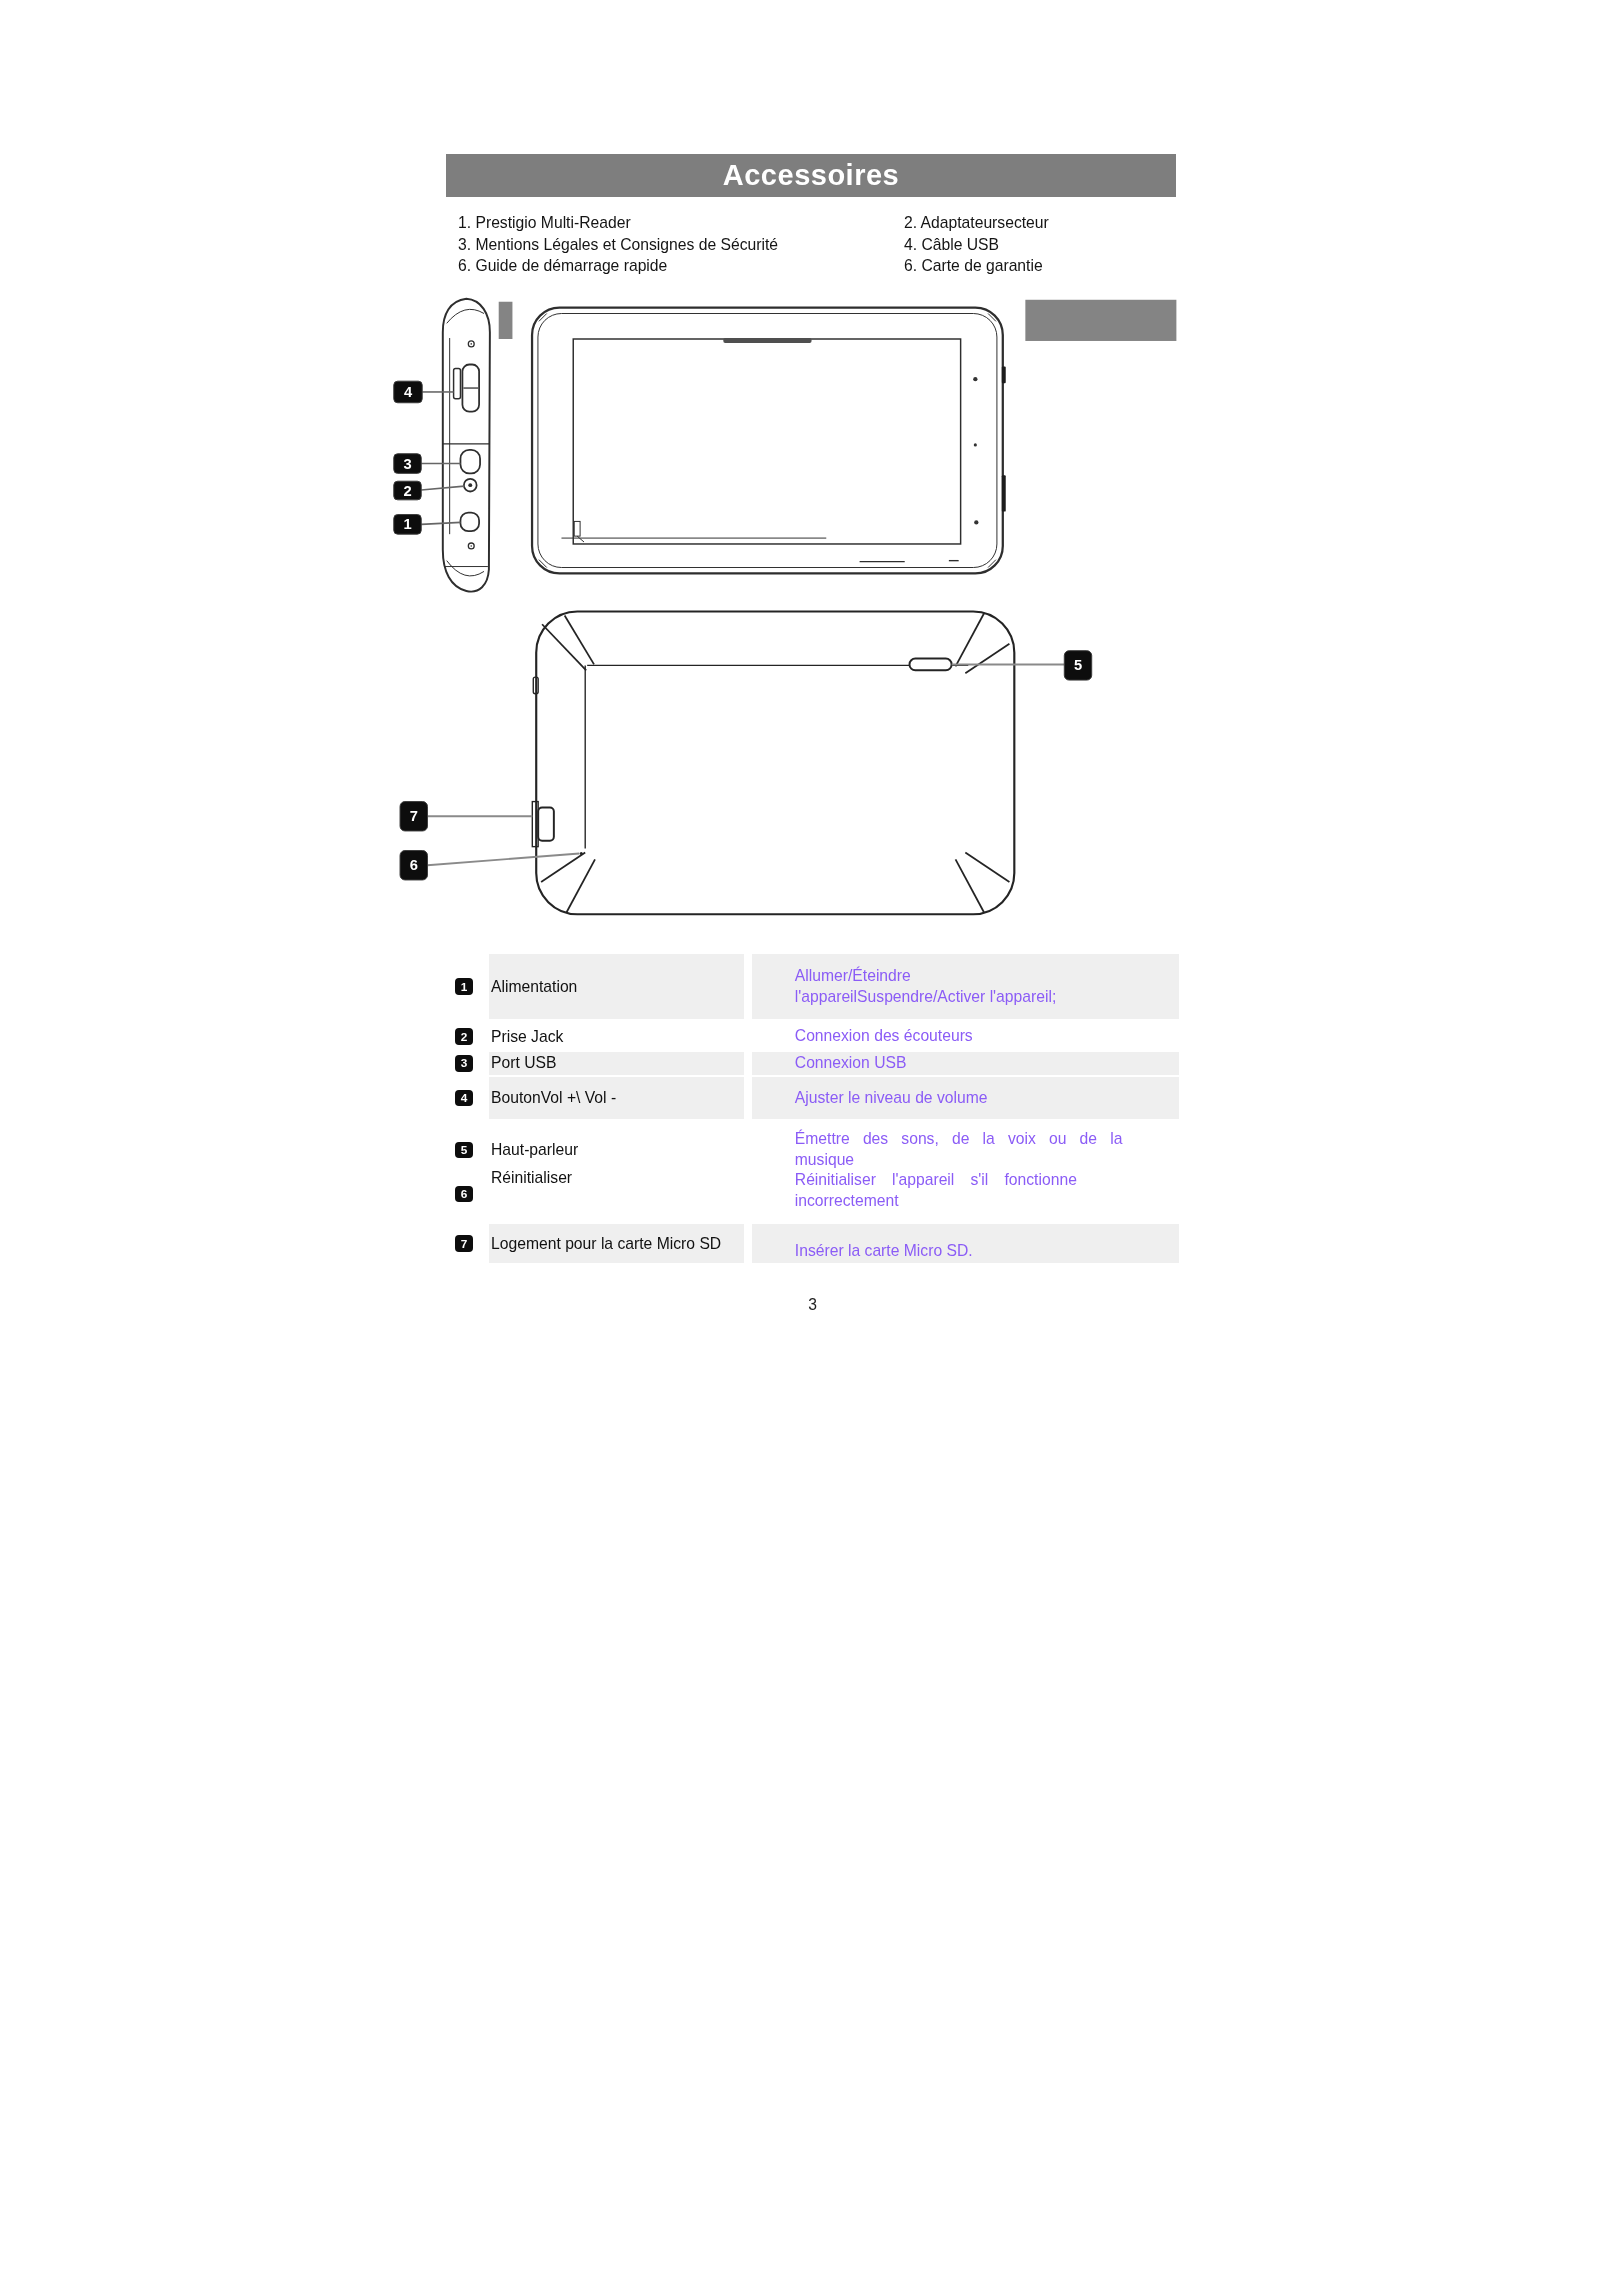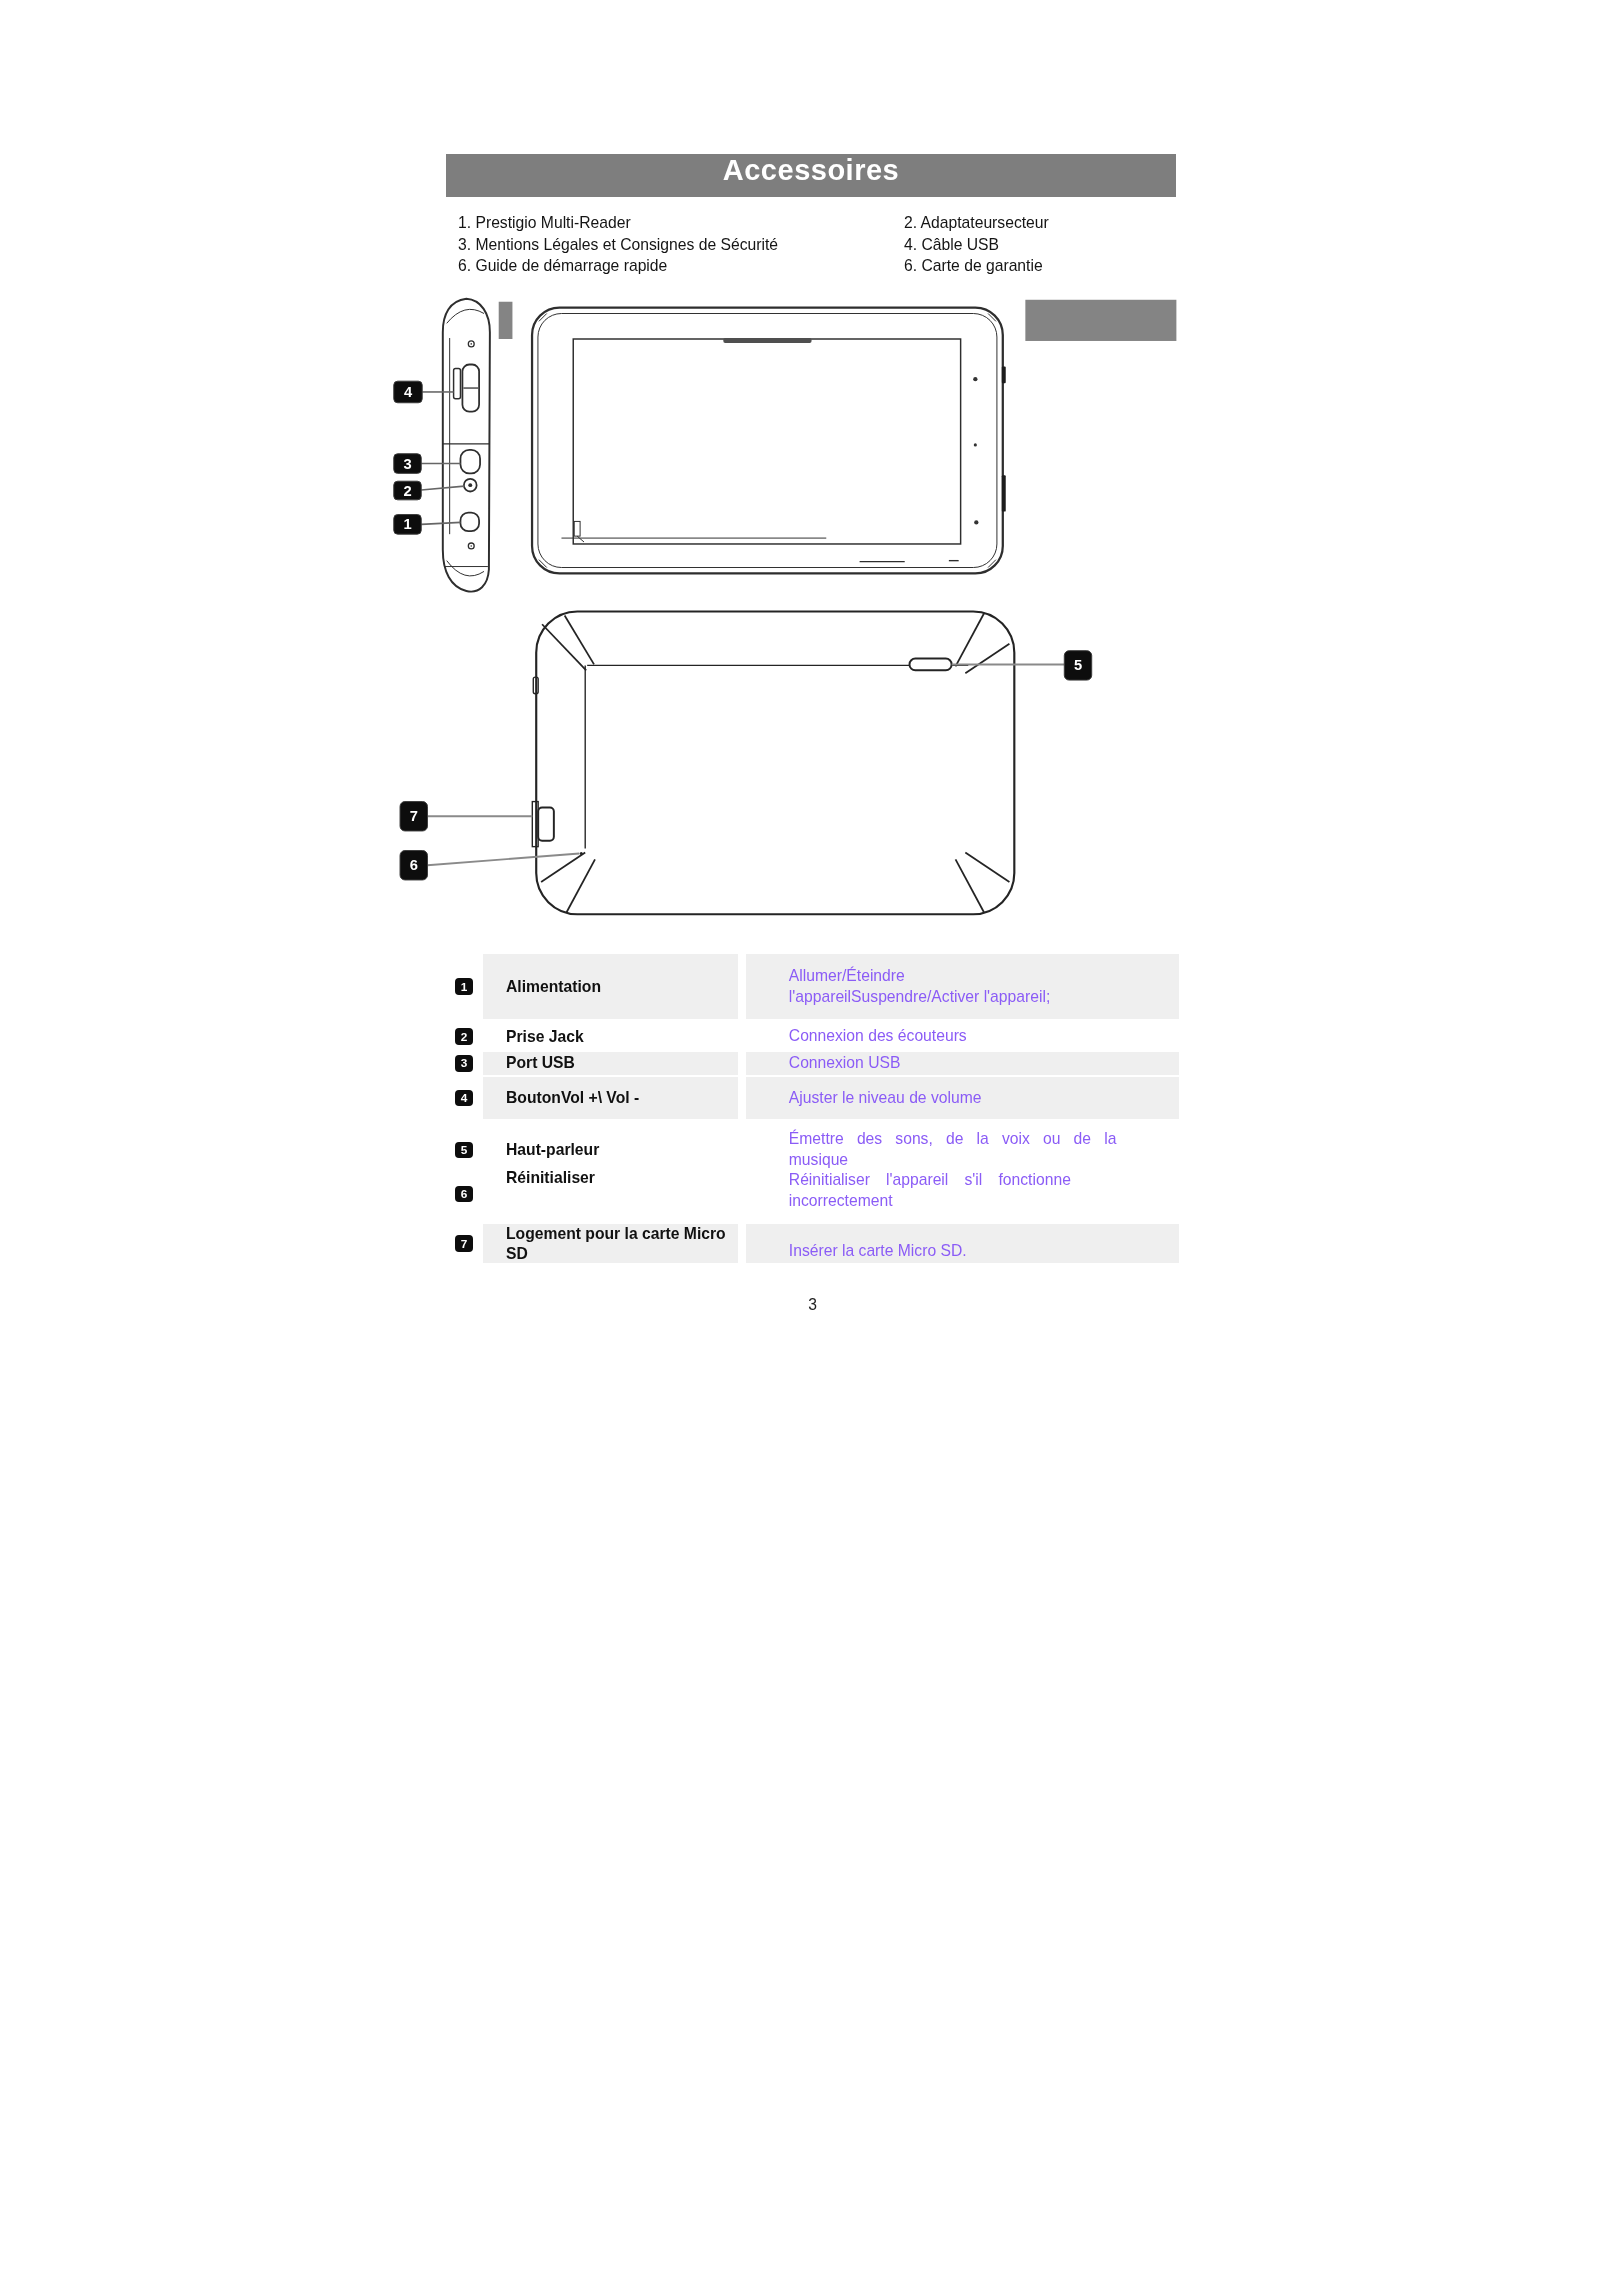--- a/index.html
+++ b/index.html
@@ -3,42 +3,42 @@
 <meta charset="utf-8">
 <style>
   html,body{margin:0;padding:0;background:#ffffff;}
   .canvas{
     position:relative;width:1621px;height:2293px;background:#ffffff;
     font-family:"Liberation Sans", sans-serif;color:#1a1a1a;overflow:hidden;
   }
   
   .hdr-bar{
     position:absolute;left:446px;top:154px;width:730px;height:43px;
-    background:#7e7e7e;display:flex;justify-content:center;
+    background:#7e7e7e;display:flex;align-items:center;justify-content:center;
   }
   .hdr-bar span{color:#ffffff;font-size:29px;font-weight:bold;letter-spacing:0.5px;}
   
   .acc-col{position:absolute;top:212px;font-size:15.7px;line-height:21.6px;color:#151515;}
   .acc-left{left:458px;}
   .acc-right{left:904px;}
   .acc-col div{white-space:nowrap;}
   
   .svg1{position:absolute;left:382px;top:284px;}
   .svg2{position:absolute;left:382px;top:588px;}
   .callout-digit{fill:#ffffff;font-family:"Liberation Sans",sans-serif;font-size:15px;font-weight:bold;}
   
   .spec-table{position:absolute;left:446px;top:954px;width:733px;height:323px;}
   .trow{position:absolute;left:0;width:733px;display:flex;}
   .badge-cell{width:37px;box-sizing:border-box;padding-left:8.8px;display:flex;align-items:center;}
   .badge{
     width:18.6px;height:16.7px;background:#0d0d0d;border-radius:3.9px;color:#fff;
     font-size:11.8px;font-weight:bold;display:flex;align-items:center;justify-content:center;flex:none;
   }
-  .c1{width:255px;box-sizing:border-box;padding-left:23px;display:flex;align-items:center;
-      font-weight:bold;font-size:15.7px;line-height:19.6px;color:#111;}
+  .c1{width:255px;box-sizing:border-box;padding-left:2px;display:flex;align-items:center;
+      font-weight:normal;font-size:15.7px;line-height:19.6px;color:#111;margin-left:6px;}
   .colgap{width:7.8px;}
   .c2{flex:1;box-sizing:border-box;padding:2px 7.8px 2px 43px;display:flex;flex-direction:column;
       justify-content:center;font-size:15.7px;line-height:20.6px;color:#8b5cf6;white-space:pre-line;}
   .shade{background:#efefef;}
   .r1{top:0;height:65px;}
   .r2{top:70px;height:25.5px;}
   .r3{top:98px;height:22.5px;}
   .r4{top:123px;height:42px;}
   .r5{top:174px;height:44px;}
   .r6{top:212px;height:49px;}

